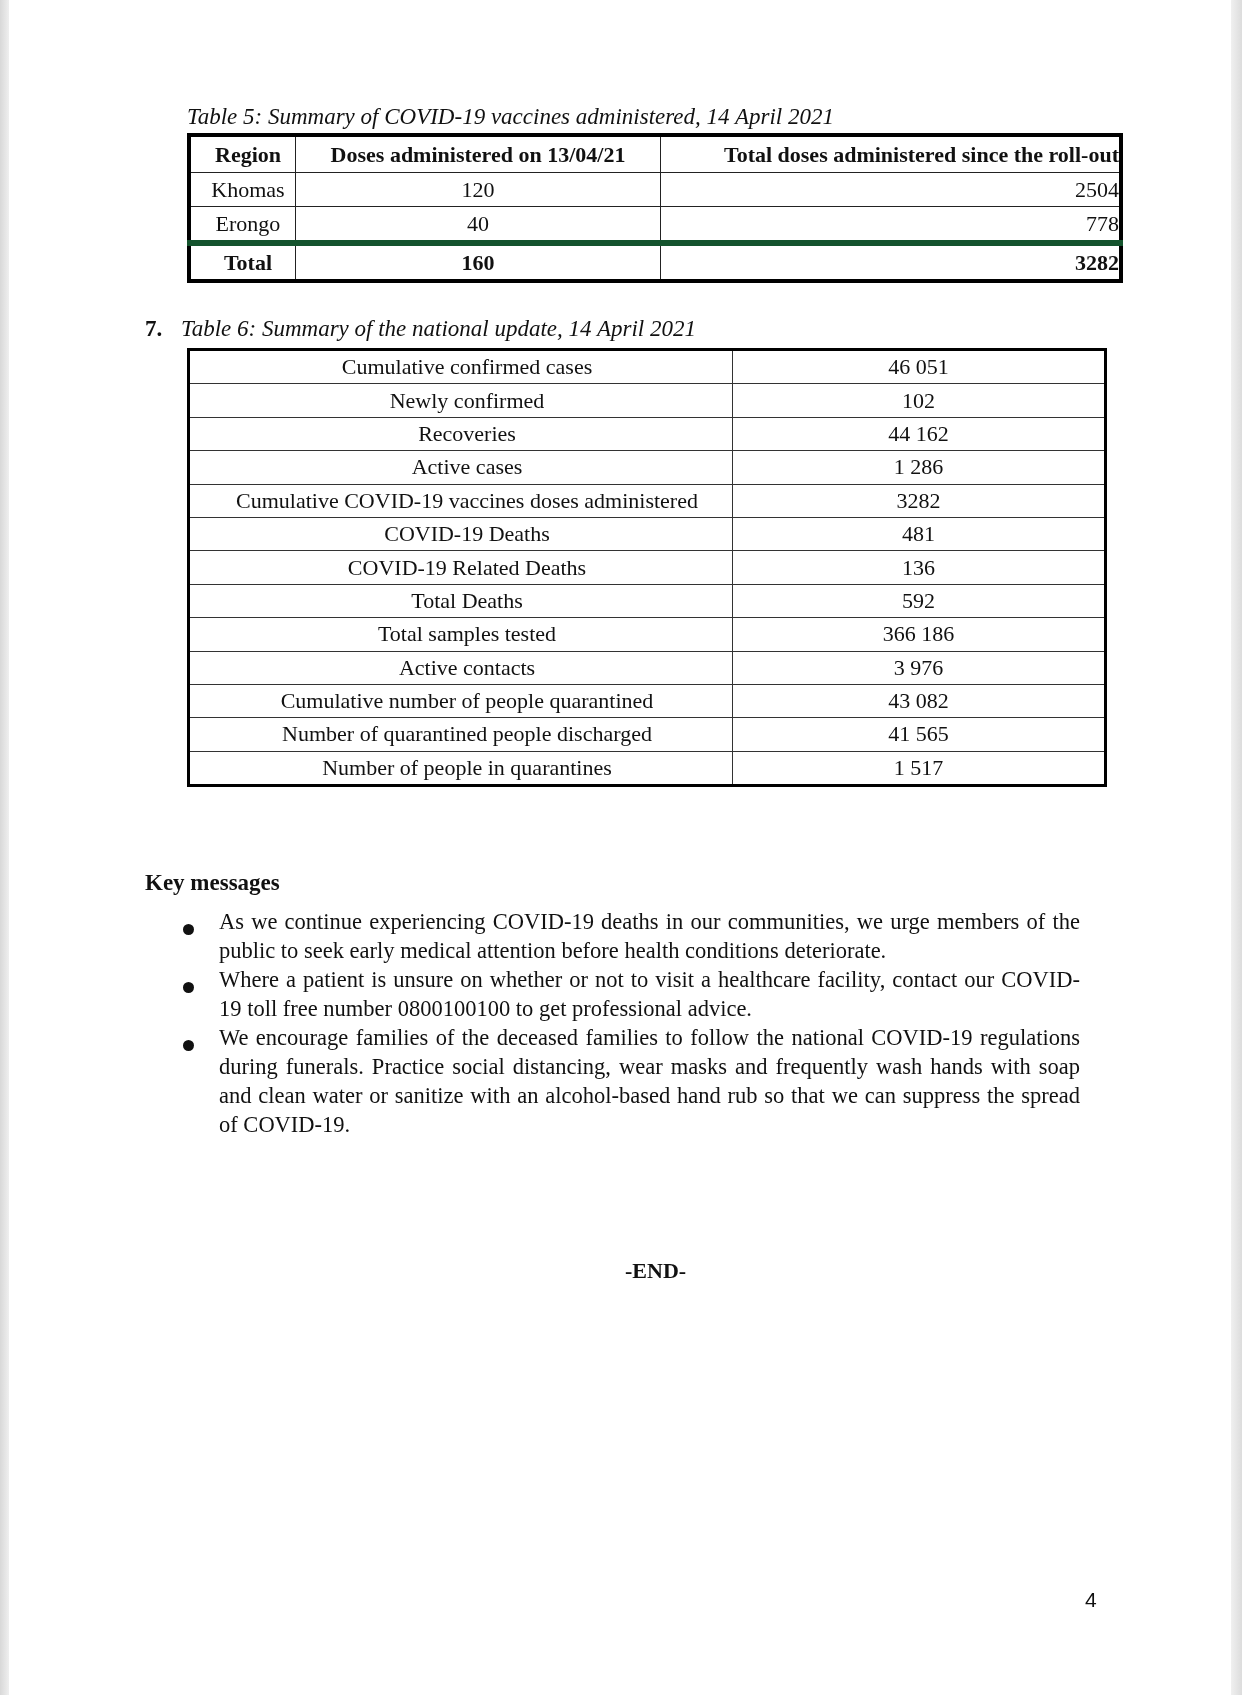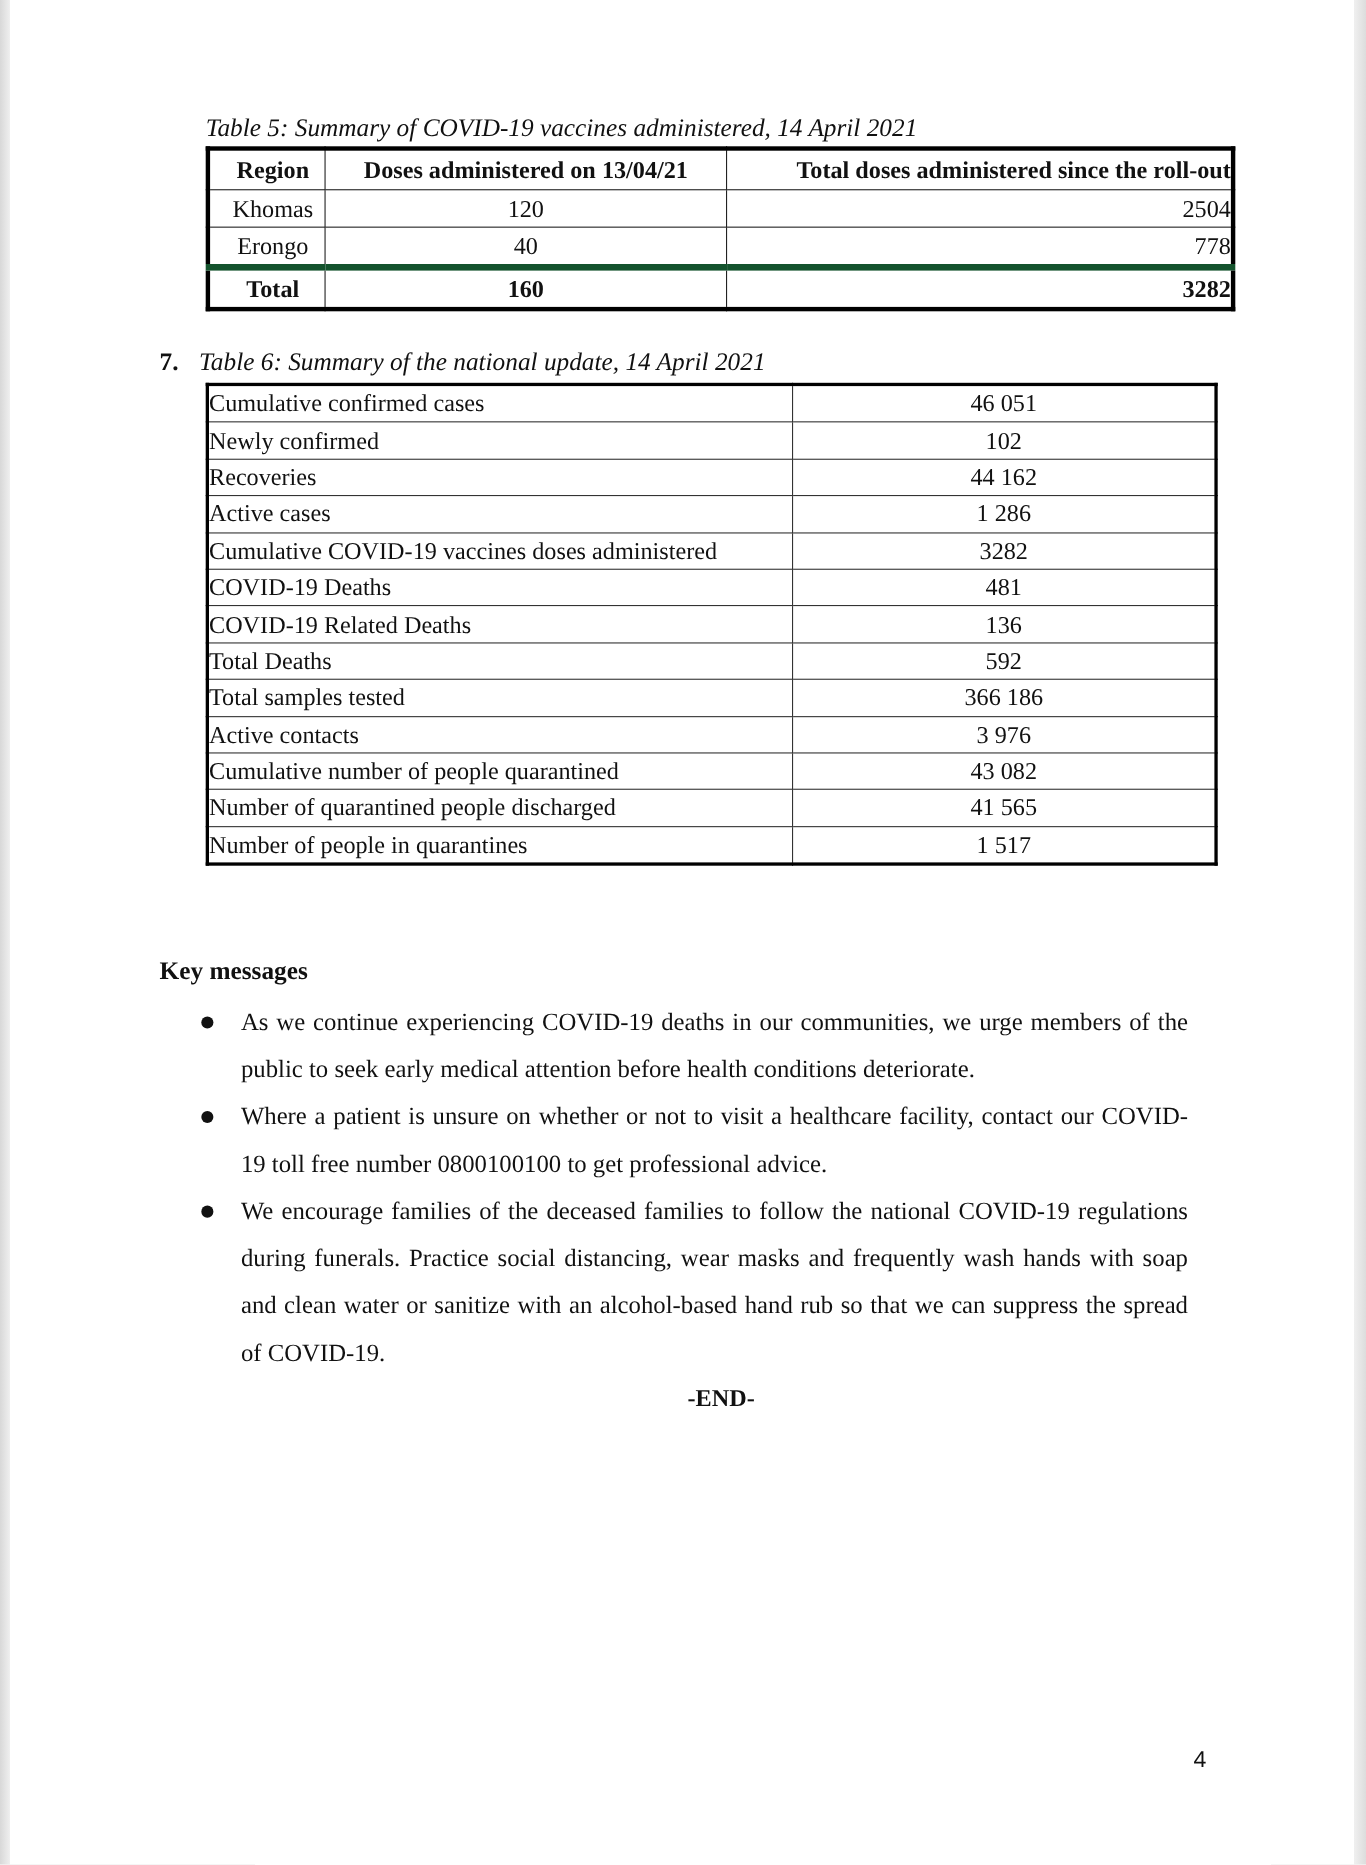--- a/index.html
+++ b/index.html
@@ -33,27 +33,27 @@
     #table5 th.c1, #table5 td.c1 { width: 94px; text-align: center; padding-left: 10px; }
     #table5 th.c2, #table5 td.c2 { width: 364px; text-align: center; margin-top: 10px; }
     #table5 th.c3, #table5 td.c3 { text-align: right; }
     #table5 tr.total td { font-weight: bold; border-top: 6px solid #14532d; }
 
     #table6 {
       left: 187px; top: 348px; width: 920px;
       border: 3px solid #000;
     }
     #table6 td { height: 32.4px; border: 1.5px solid #333; }
-    #table6 td.label { width: 530px; text-align: left; }
+    #table6 td.label { width: 530px; text-align: center; padding-left: 12px; }
     #table6 td.value { text-align: center; }
 
     .heading { position:absolute; left: 145px; top: 870px; font-weight: bold; font-size: 23px; }
 
     .bullets { position:absolute; left: 180px; top: 907px; width: 900px; margin: 0; padding: 0; list-style: none; }
-    .bullets li { position: relative; padding-left: 39px; font-size: 22.5px; line-height: 43px; text-align: justify; }
+    .bullets li { position: relative; padding-left: 39px; font-size: 22.5px; line-height: 29px; text-align: justify; }
     .bullets li .dot { position:absolute; left: 3px; top: 17px; width: 11px; height: 11px; border-radius: 50%; background: #111; }
 
     .end { position:absolute; left: 625px; top: 1258px; font-weight: bold; font-size: 22px; text-align: right; }
     .pagenum { position:absolute; left: 1085px; top: 1588px; font-size: 21px; font-family: "Liberation Sans", sans-serif; }
   </style>
 </head>
 <body>
 
 <div class="shade-left"></div>
 <div class="page">

